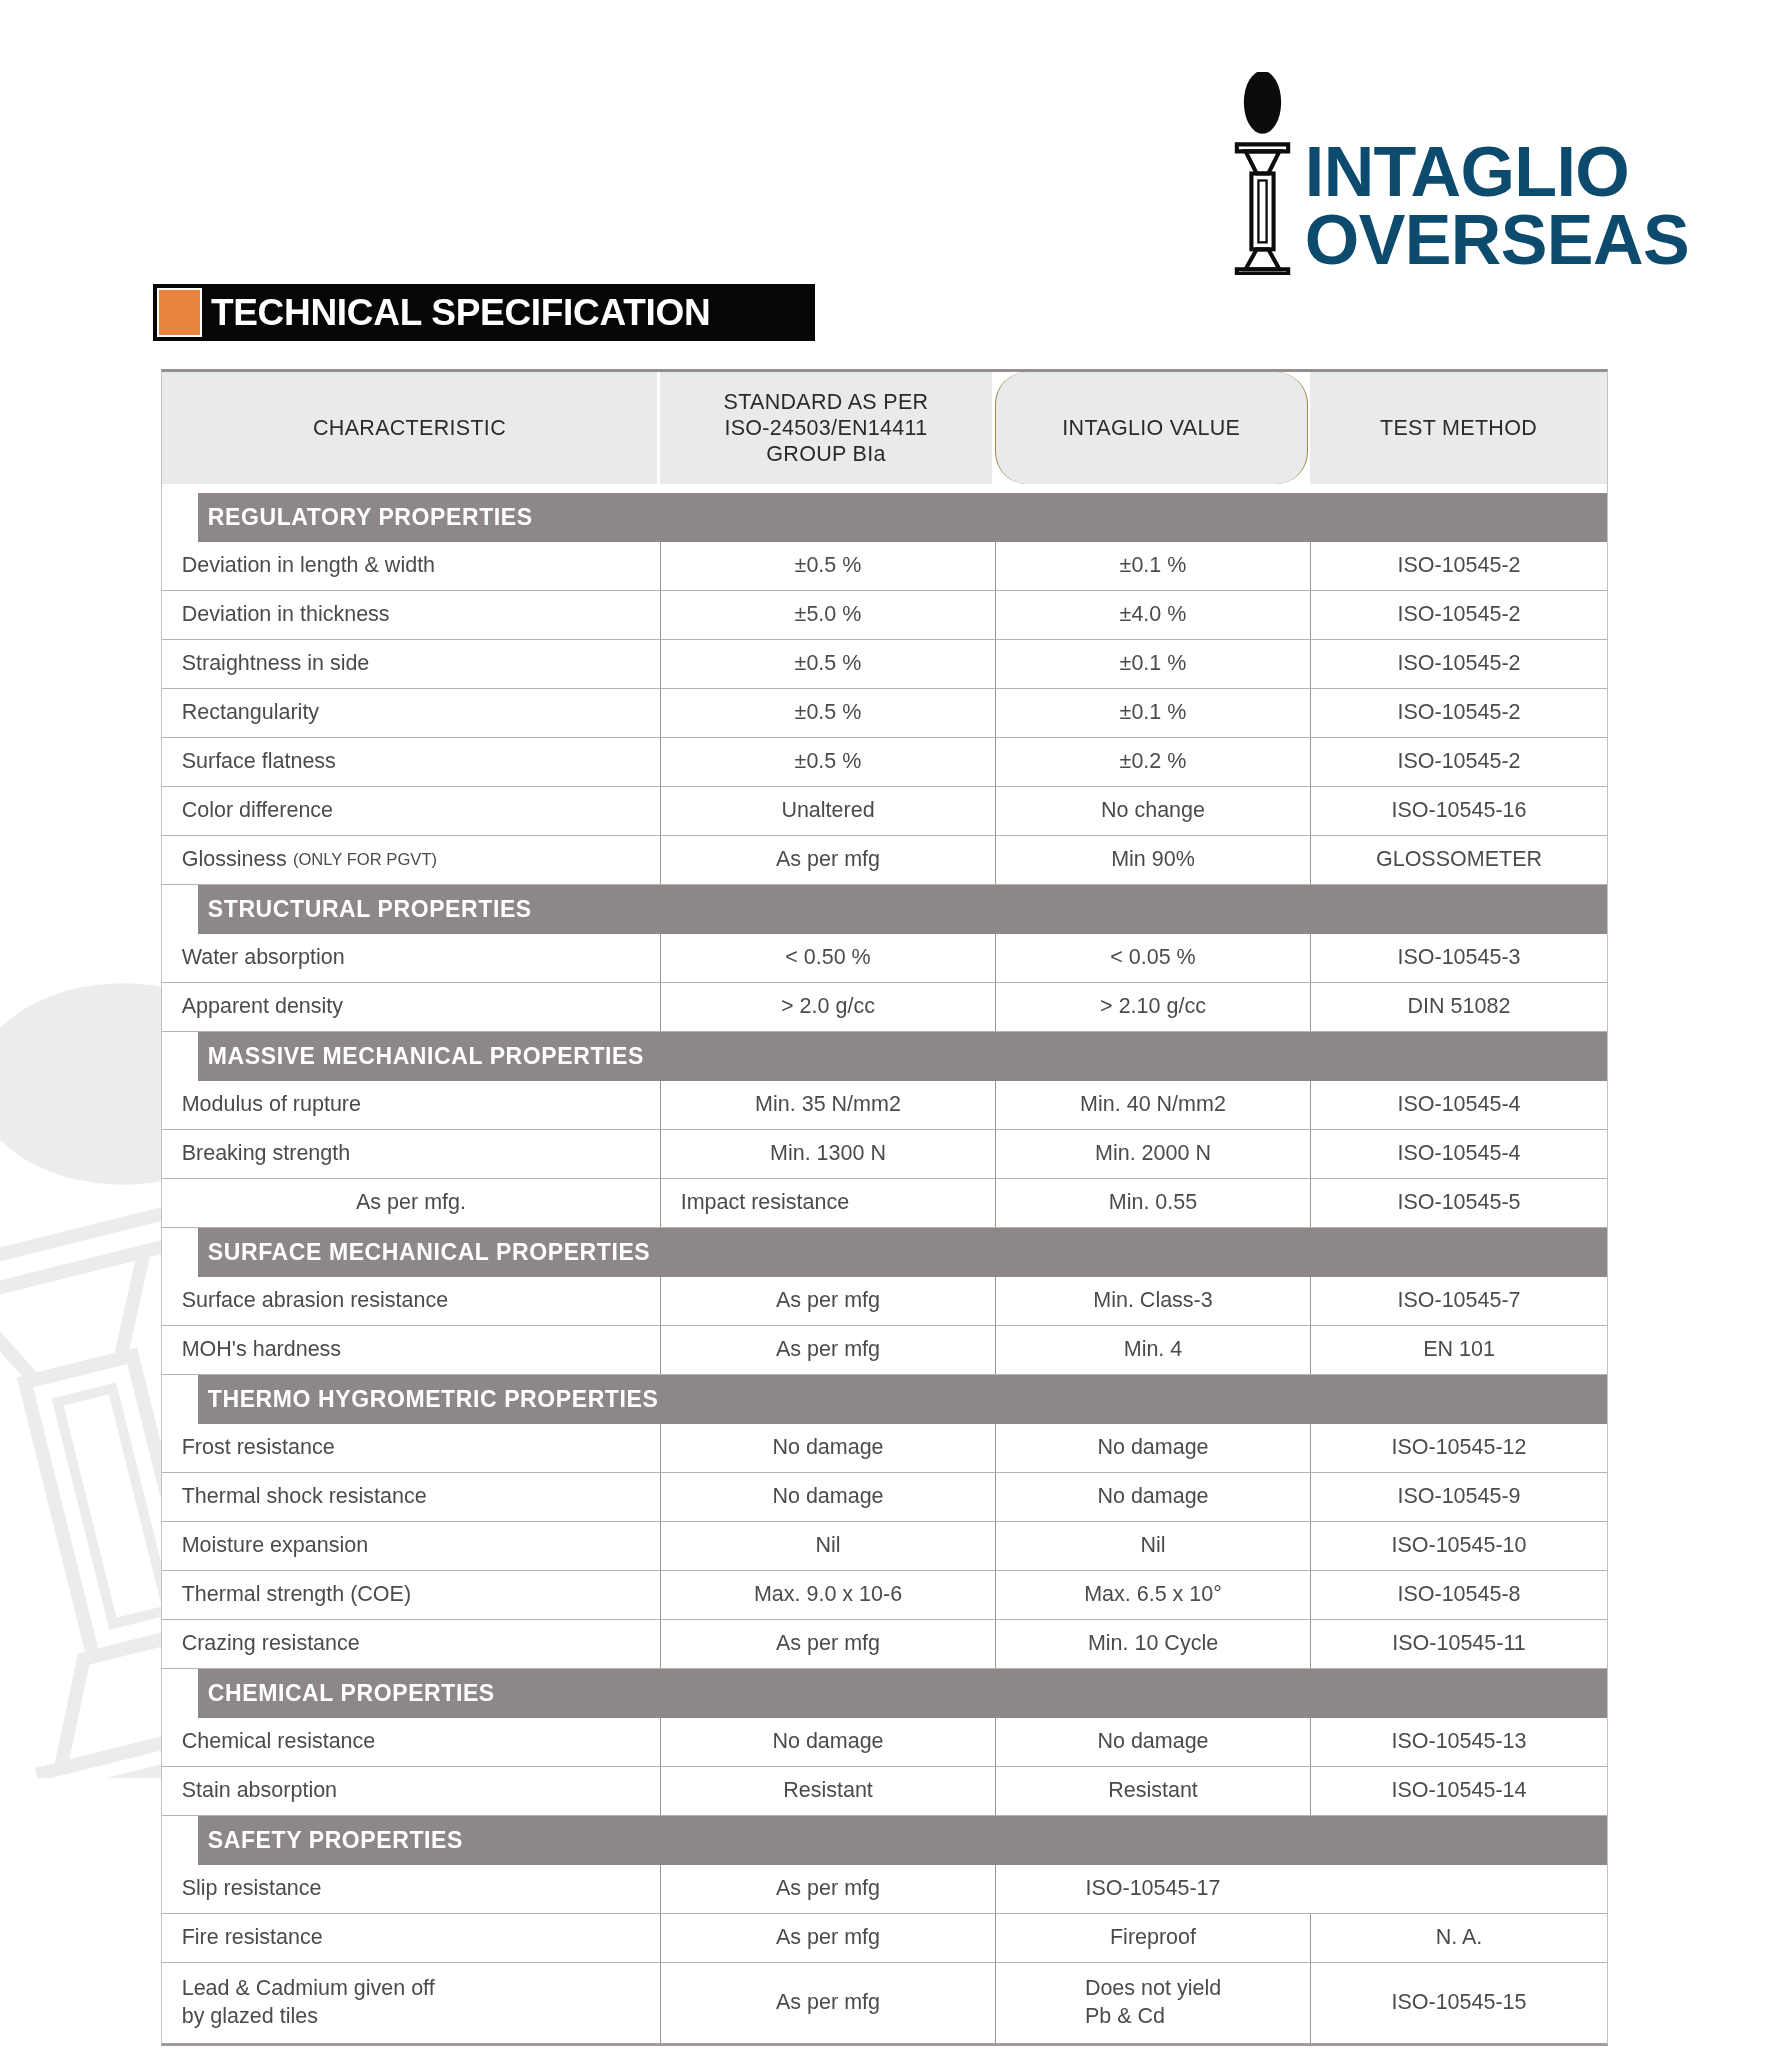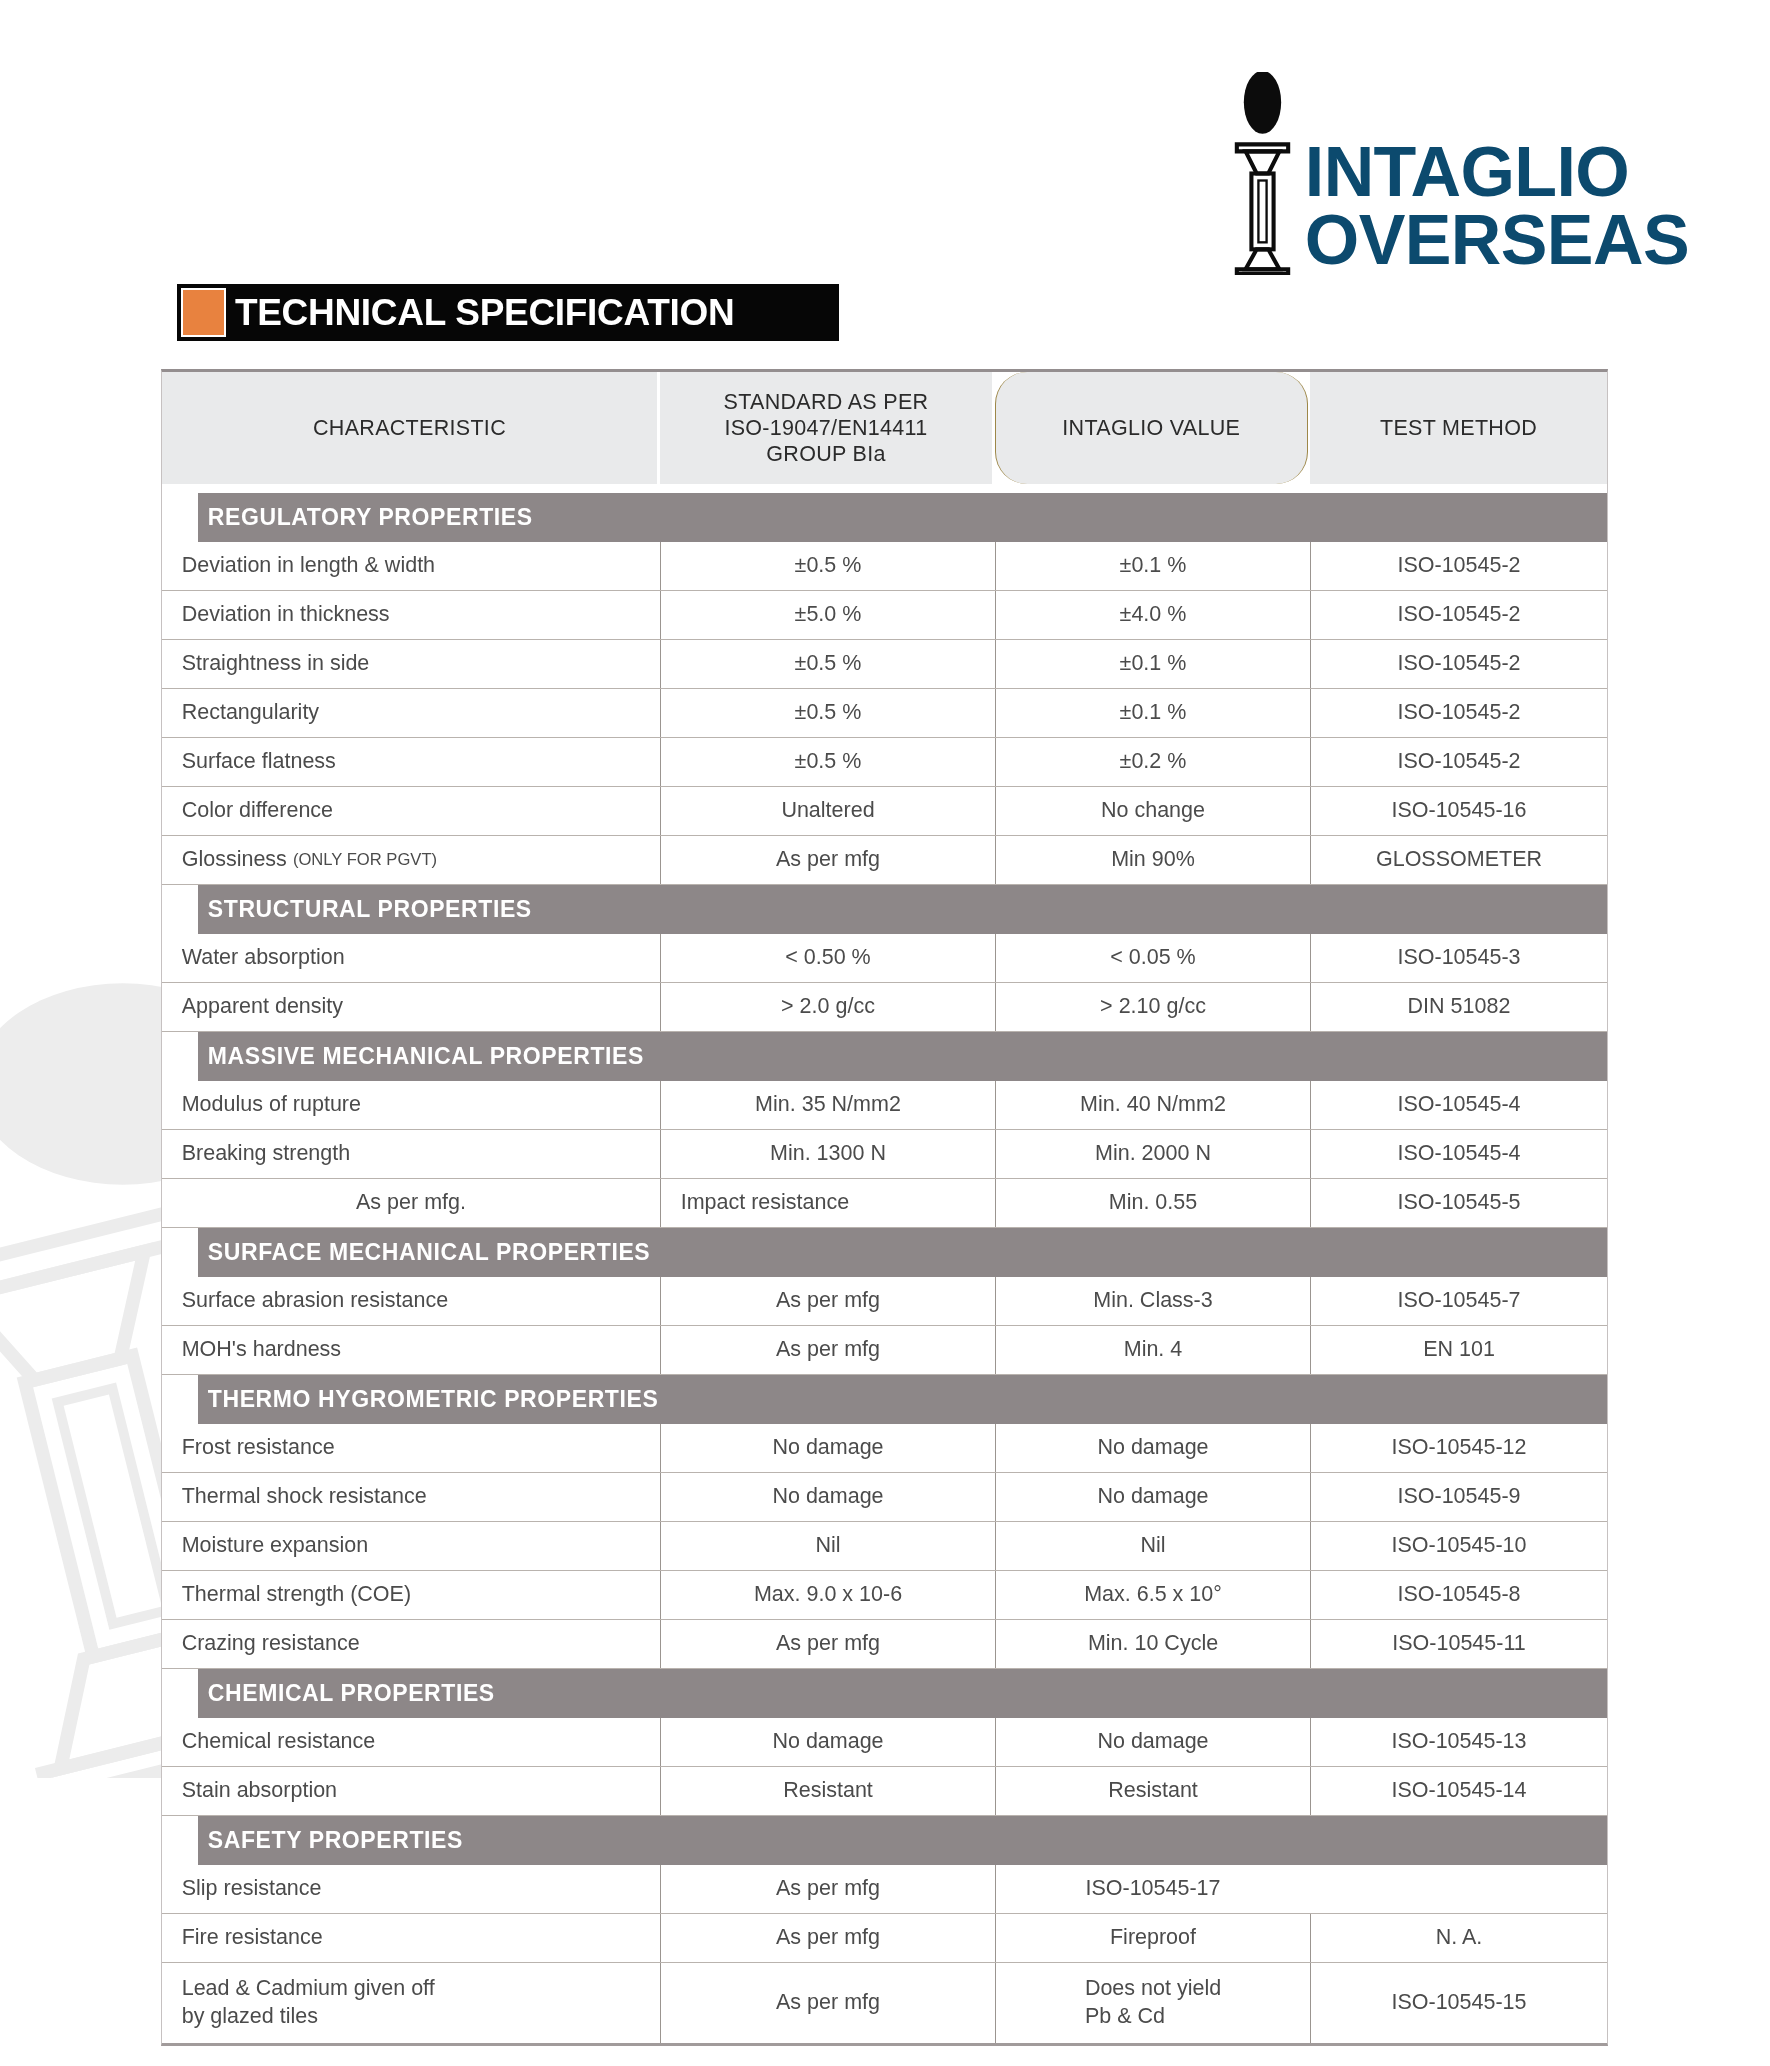--- a/index.html
+++ b/index.html
@@ -13,21 +13,21 @@
   .watermark { position:absolute; left:-37px; top:955px; pointer-events:none; }
 
   
   .logo { position:absolute; top:72px; right:81px; display:flex; align-items:flex-end; }
   .logo-icon { margin-right:12.3px; }
   .logo-text { color:#0c4a6e; font-weight:bold; font-size:70px; line-height:0.98;
                letter-spacing:-0.6px; white-space:nowrap; }
 
   
   .title-bar {
-    position:absolute; left:177px; top:284px; width:662px; height:57px;
+    position:absolute; left:153px; top:284px; width:662px; height:57px;
     background:#060606; display:flex; align-items:center;
   }
   .title-square {
     width:41px; height:45px; background:#e8823f; border:2.5px solid #ffffff;
     margin-left:4.3px; flex:0 0 auto;
   }
   .title-label {
     color:#ffffff; font-weight:bold; font-size:37px; letter-spacing:-0.3px;
     margin-left:8.6px; white-space:nowrap;
   }
@@ -105,21 +105,21 @@
 <div class="title-bar">
   <div class="title-square"></div>
   <div class="title-label">TECHNICAL SPECIFICATION</div>
 </div>
 
 <div class="spec-table">
 
   <div class="thead">
     <div class="hcell"><span>CHARACTERISTIC</span></div>
     <div class="hcell"><span>STANDARD AS PER
-ISO-19047/EN14411
+ISO-24503/EN14411
 GROUP BIa</span></div>
     <div class="hcell hcell-value"><span>INTAGLIO VALUE</span></div>
     <div class="hcell"><span>TEST METHOD</span></div>
   </div>
   <div class="head-gap"></div>
 
   <div class="bar">
       <span>REGULATORY PROPERTIES</span>
     </div>
 

